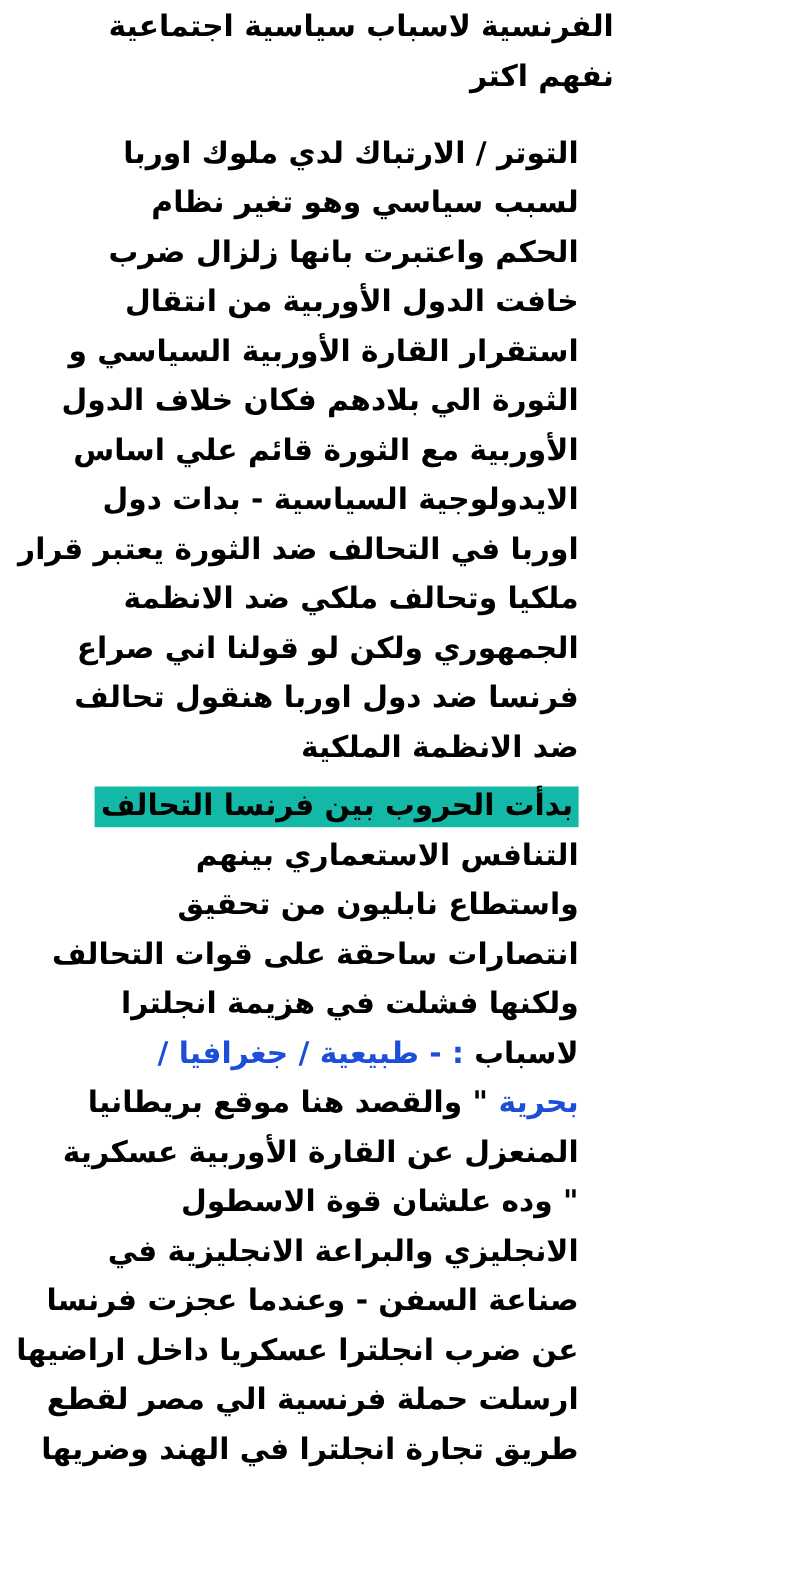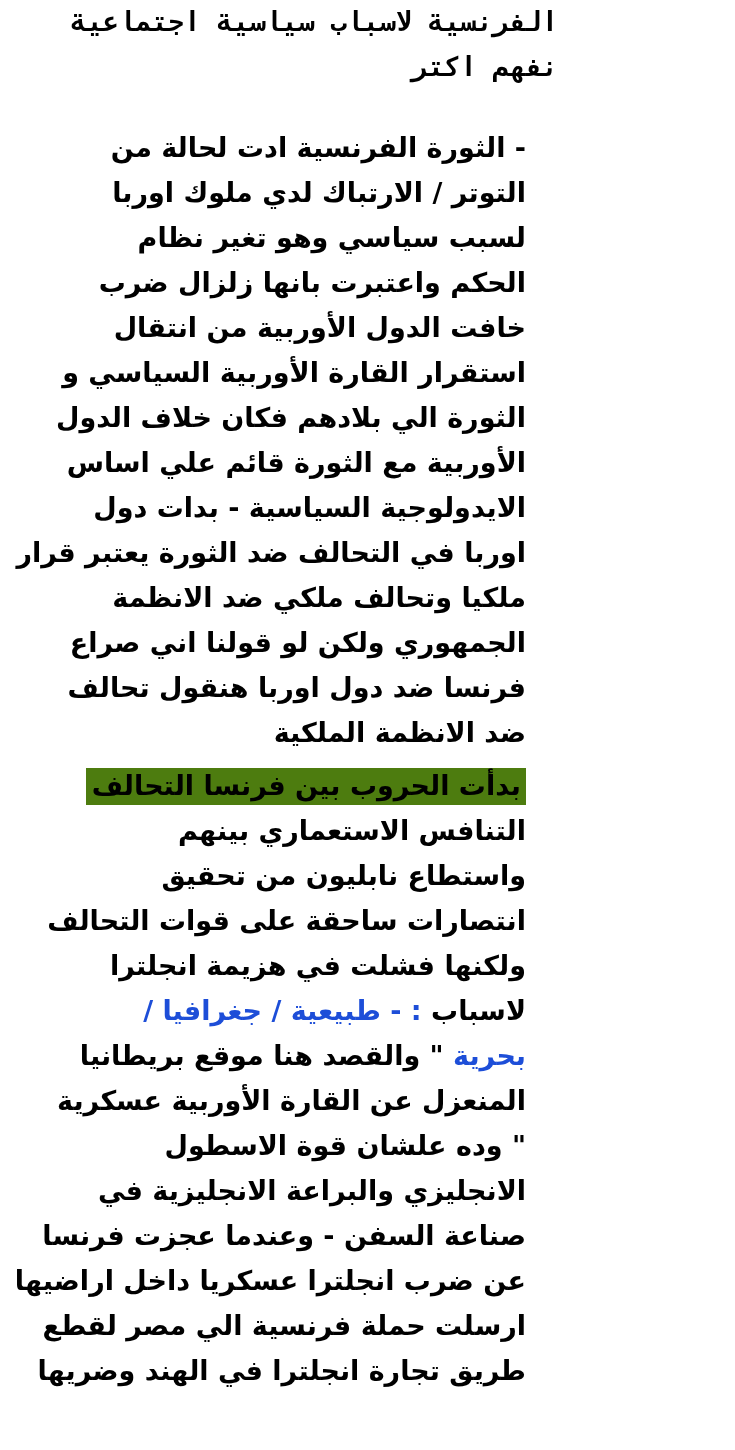--- a/index.html
+++ b/index.html
@@ -16,49 +16,47 @@
     font-family: "DejaVu Sans", sans-serif;
     font-weight: bold;
     font-size: 27px;
     line-height: 45px;
     color: #000000;
     letter-spacing: 0;
   }
   .block { white-space: nowrap; }
   .block-intro {
     padding: 2px 177px 0 12px;
-    margin-bottom: 33px;
-    font-family: Liberation Mono, monospace;
+    margin-bottom: 25px;
   }
   .block-p1 {
     padding-right: 209px;
     margin-bottom: 8px;
   }
   .block-p2 {
     padding-right: 209px;
   }
   .line { white-space: nowrap; }
   .hl {
-    background: #4d7c0f;
+    background: #14b8a6;
     padding: 2px 5px 4px 6px;
   }
   .red { color: #1d4ed8; }
 </style>
 </head>
 <body>
 
 <div class="doc">
 
   <div class="block block-intro">
     <div class="line">الفرنسية لاسباب سياسية اجتماعية</div>
     <div class="line">نفهم اكتر</div>
   </div>
 
   <div class="block block-p1">
-    <div class="line">- الثورة الفرنسية ادت لحالة من</div>
     <div class="line">التوتر / الارتباك لدي ملوك اوربا</div>
     <div class="line">لسبب سياسي وهو تغير نظام</div>
     <div class="line">الحكم واعتبرت بانها زلزال ضرب</div>
     <div class="line">خافت الدول الأوربية من انتقال</div>
     <div class="line">استقرار القارة الأوربية السياسي و</div>
     <div class="line">الثورة الي بلادهم فكان خلاف الدول</div>
     <div class="line">الأوربية مع الثورة قائم علي اساس</div>
     <div class="line">الايدولوجية السياسية - بدات دول</div>
     <div class="line">اوربا في التحالف ضد الثورة يعتبر قرار</div>
     <div class="line">ملكيا وتحالف ملكي ضد الانظمة</div>

